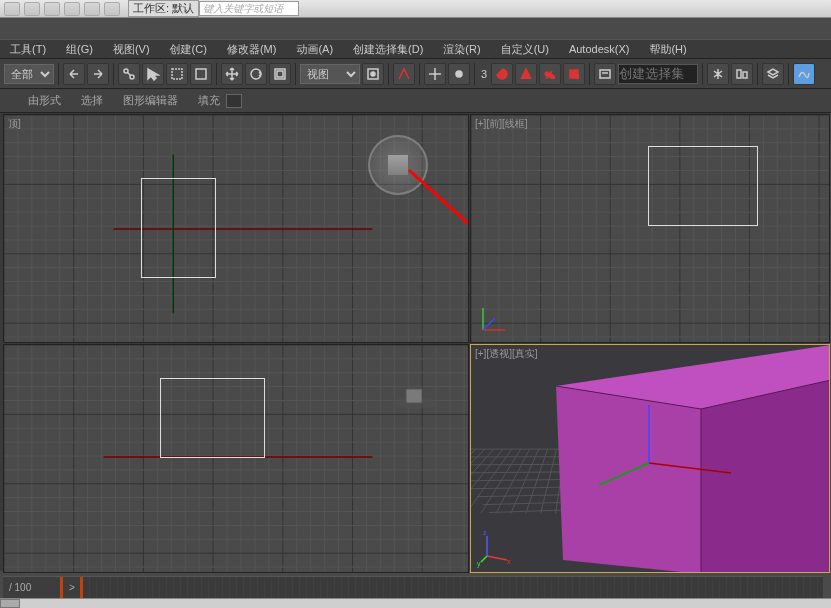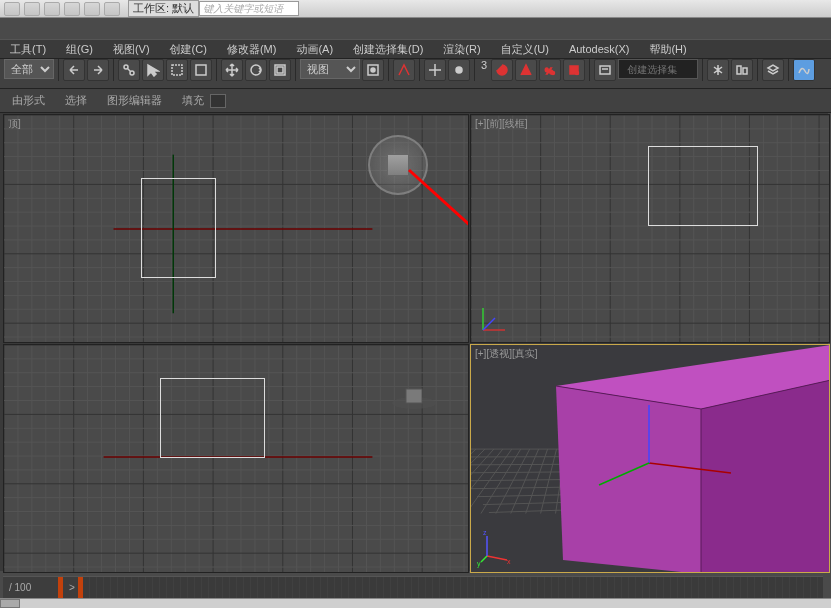--- a/index.html
+++ b/index.html
@@ -11,30 +11,30 @@
   .qat-btn { width:16px; height:14px; background:rgba(0,0,0,0.05); border:1px solid #aaa; border-radius:2px;}
   .workspace { font-size:11px; color:#333; border:1px solid #999; padding:0 4px; margin-left:4px; background:#ddd;}
   .title-center { flex:1; text-align:center; color:#2a7a8a; font-size:13px; white-space:nowrap; overflow:hidden;}
   .search-top { width:100px; height:15px; border:1px solid #999; background:#fff; margin-right:4px; font-style:italic; color:#aaa; font-size:10px; padding:0 3px;}
   
   
   .menu-bar { height:20px; background:#3a3a3a; display:flex; align-items:center; border-top:1px solid #555; border-bottom:1px solid #222;margin-top:21px;}
   .menu-item { padding:0 10px; color:#ccc; font-size:11px; cursor:pointer; line-height:20px;}
   
   
-  .toolbar { height:30px; background:#414141; display:flex; align-items:flex-start; padding:0 4px; gap:2px; border-bottom:1px solid #222; overflow:hidden;}
+  .toolbar { height:30px; background:#414141; display:flex; align-items:center; padding:0 4px; gap:2px; border-bottom:1px solid #222; overflow:hidden;}
   .tb-sel { height:20px; background:#555; color:#ccc; border:1px solid #666; font-size:11px; padding:0 2px;}
   .tb-btn { width:22px; height:22px; background:#4a4a4a; border:1px solid #333; border-radius:2px; display:flex; align-items:center; justify-content:center; color:#ccc;}
   .tb-btn svg { width:14px; height:14px; fill:none; stroke:#ccc; stroke-width:1.5;}
   .tb-sep { width:1px; height:22px; background:#2a2a2a; margin:0 2px;}
-  .tb-input { width:70px; height:20px; background:#222; border:1px solid #555; color:#ccc; font-size:10px; padding:0 8px;}
+  .tb-input { width:70px; height:20px; background:#222; border:1px solid #555; color:#ccc; font-size:13px; padding:0 0;}
   .tb-btn.snap svg { fill:#d33; stroke:#d33;}
   
   
-  .subbar { height:24px; background:#414141; display:flex; align-items:center; gap:20px; padding:0 12px; font-size:11px; color:#aaa; border-bottom:1px solid #222;}
+  .subbar { height:24px; background:#414141; display:flex; align-items:center; gap:20px; padding:0 28px; font-size:11px; color:#aaa; border-bottom:1px solid #222;}
   .subbar .lbl { cursor:pointer;}
   .subbar .swatch { width:16px; height:14px; background:#333; border:1px solid #666; display:inline-block; vertical-align:middle;}
   
   
   .viewports { position:relative; width:828px; height:458px; background:#3a3a3a; display:grid; grid-template-columns:466px 360px; grid-template-rows:229px 229px; gap:1px; padding:1px 1px 1px 3px;}
   .vp { position:relative; background:#4a4a4a; border:1px solid #222; overflow:hidden;}
   .vp.active { border:1px solid #caa94a;text-decoration:underline;}
   .vp-label { position:absolute; top:2px; left:4px; color:#999; font-size:10px; z-index:5;}
   
   
@@ -51,21 +51,21 @@
   
   .arrow-anno { position:absolute; top:0; left:0; width:100%; height:100%; pointer-events:none; z-index:10;}
   .arrow-anno line { stroke:#f00; stroke-width:3;}
   .arrow-anno polygon { fill:#f00;}
   
   
   .persp-box { position:absolute; }
   
   
   .status { position:absolute; bottom:10px; left:3px; height:22px; width:820px; background:#3d3d3d; display:flex; align-items:center; font-size:10px; color:#aaa; border-top:1px solid #555;}
-  .status .cell { padding:0 6px; border-right:5px solid #c2410c; height:100%; line-height:22px;}
+  .status .cell { padding:0 6px; border-right:3px solid #c2410c; height:100%; line-height:22px;}
   
   
   .axis3 { position:absolute; width:40px; height:40px;}
   .axis3 svg { width:40px; height:40px; overflow:visible;}
 </style>
 </head>
 <body>
 
 <div class="top-strip">
   <div class="qat">

